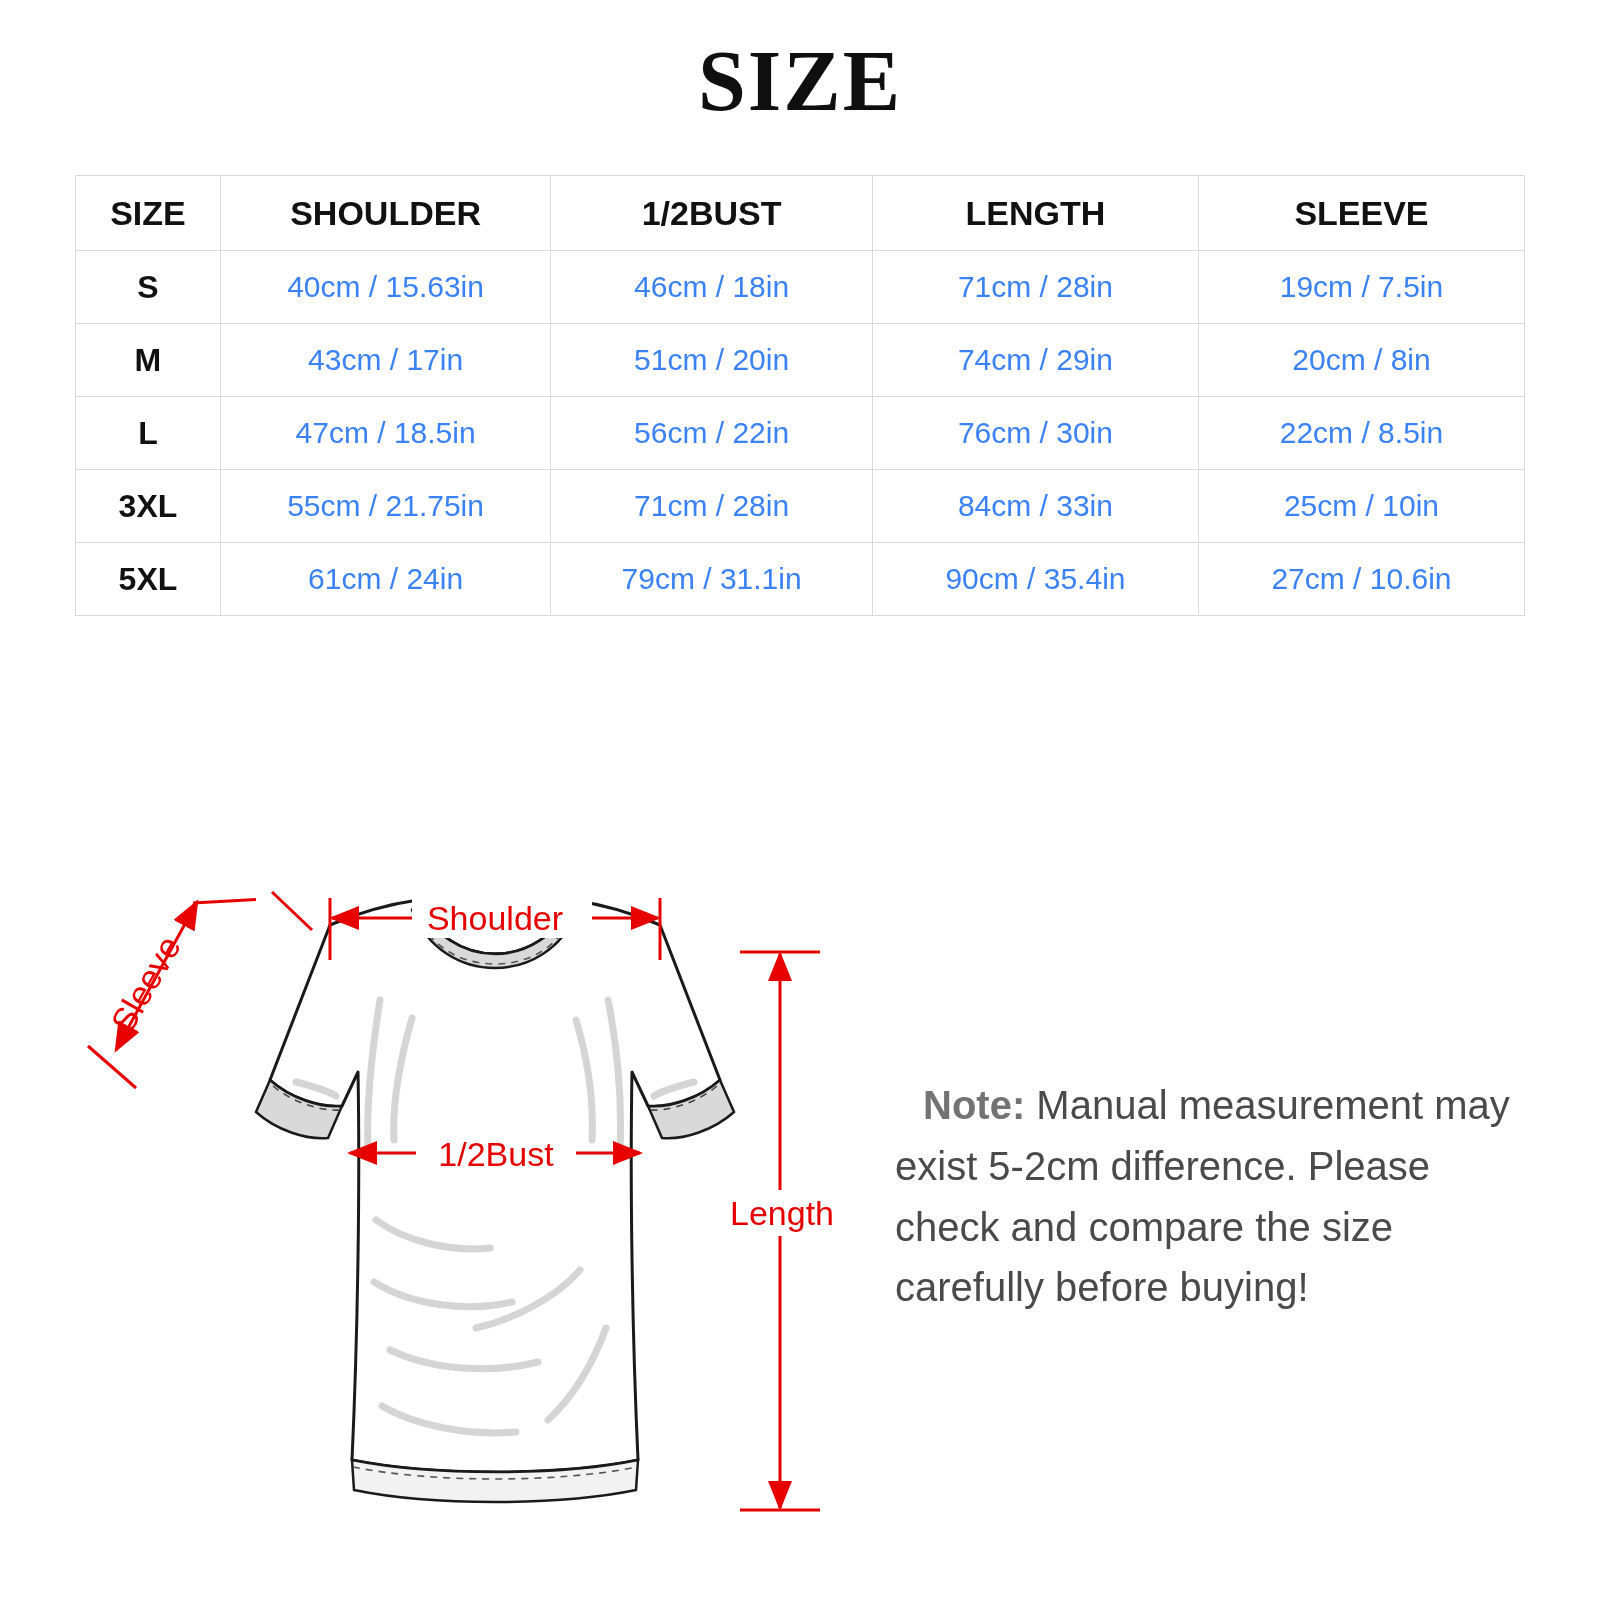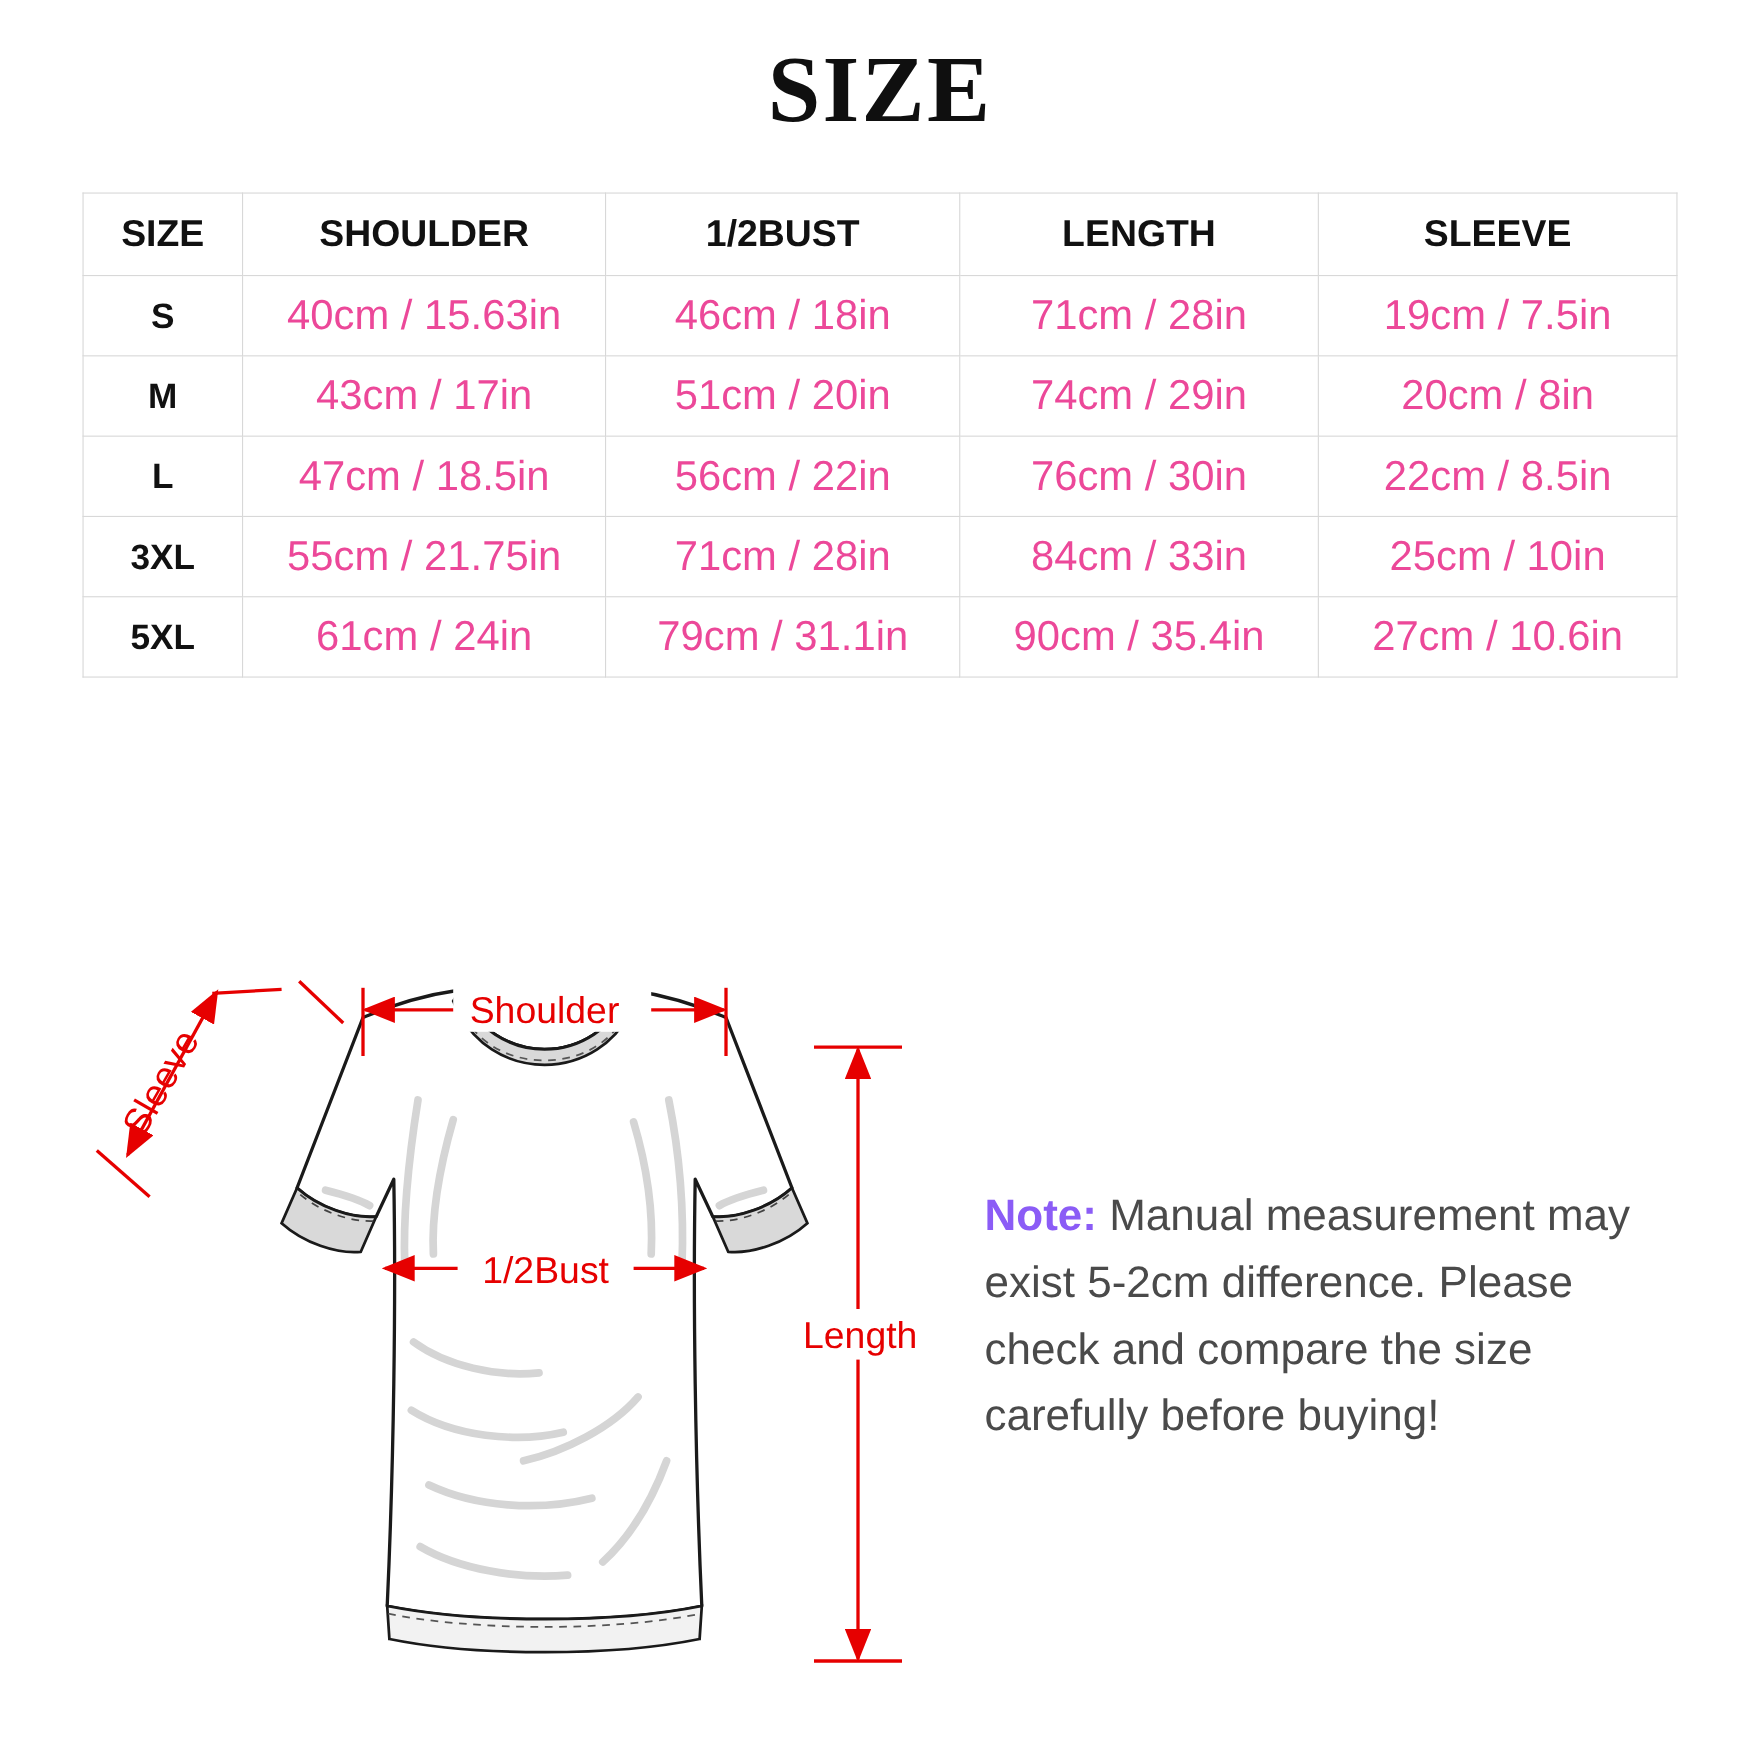--- a/index.html
+++ b/index.html
@@ -52,23 +52,23 @@
     font-weight: 700;
     color: #111111;
     height: 72px;
   }
   table.size-table td.size-col {
     font-size: 32px;
     font-weight: 700;
     color: #111111;
   }
   table.size-table td.val {
-    font-size: 38px;
+    font-size: 30px;
     font-weight: 400;
-    color: #ec4899;
+    color: #3b82f6;
     margin-left: 32px;
   }
   col.c-size   { width: 10%; }
   col.c-sh     { width: 22.8%; }
   col.c-bust   { width: 22.2%; }
   col.c-len    { width: 22.5%; }
   col.c-sleeve { width: 22.5%; }
 
   
   .diagram {
@@ -85,21 +85,22 @@
     position: absolute;
     left: 895px;
     top: 1075px;
     width: 650px;
     font-size: 40px;
     line-height: 1.52;
     color: #4a4a4a;
   }
   .note b {
     font-weight: 700;
-    color: #8b5cf6;
+    color: #737373;
+    margin-left: 28px;
   }
 </style>
 </head>
 <body>
 
 <h1 class="title">SIZE</h1>
 
 <div class="table-wrap">
   <table class="size-table">
     <colgroup>

